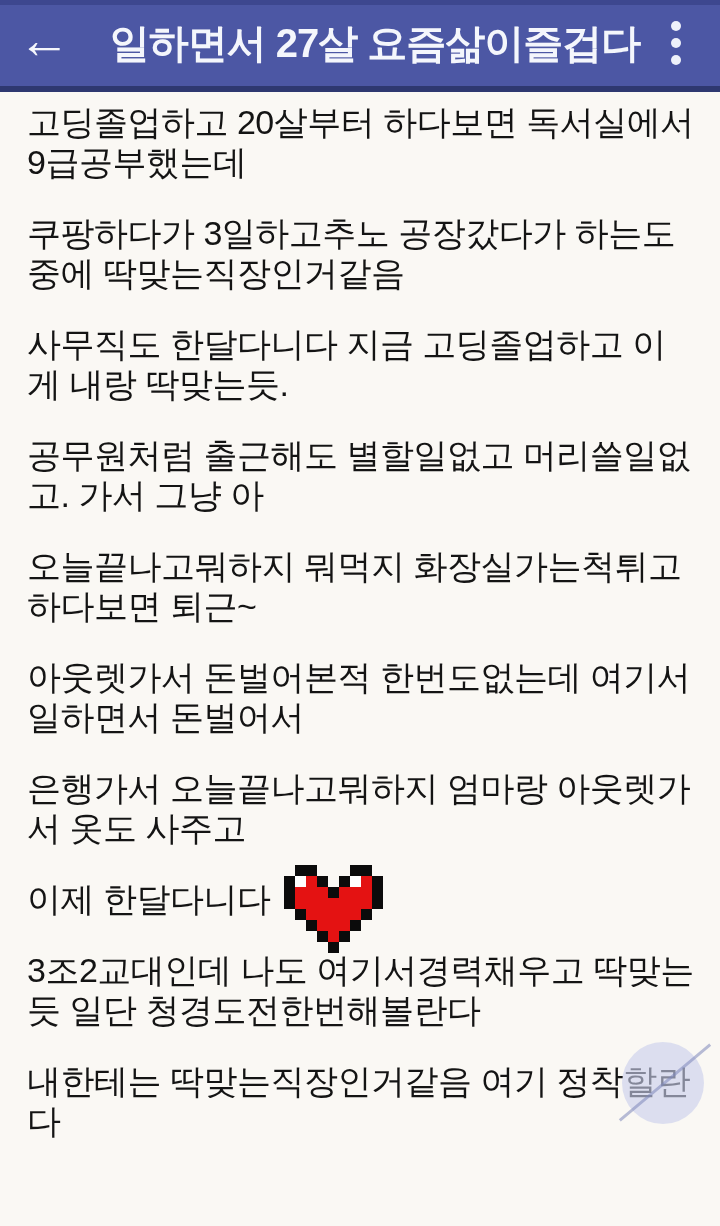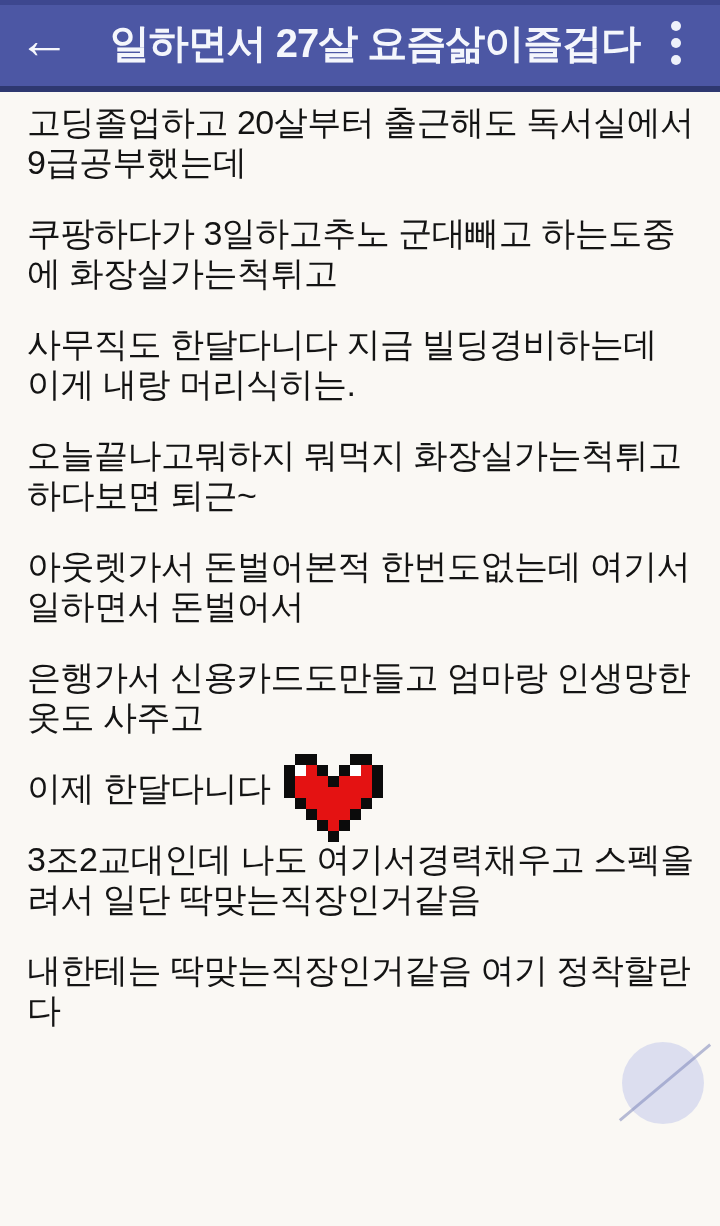--- a/index.html
+++ b/index.html
@@ -133,26 +133,27 @@
     <button class="menu-btn">
       <span class="kebab">
         <i></i>
           <i></i>
           <i></i>
       </span>
     </button>
   </header>
 
   <main class="post">
-      <p class="para"><span>고딩졸업하고 20살부터 출근해도 독서실에서 9급공부했는데</span></p>
-      <p class="para"><span>쿠팡하다가 3일하고추노 군대빼고 하는도중에 화장실가는척튀고</span></p>
-      <p class="para"><span>사무직도 한달다니다 지금 빌딩경비하는데 이게 내랑 머리식히는.</span></p>
+      <p class="para"><span>고딩졸업하고 20살부터 하다보면 독서실에서 9급공부했는데</span></p>
+      <p class="para"><span>쿠팡하다가 3일하고추노 공장갔다가 하는도중에 딱맞는직장인거같음</span></p>
+      <p class="para"><span>사무직도 한달다니다 지금 고딩졸업하고 이게 내랑 딱맞는듯.</span></p>
+      <p class="para"><span>공무원처럼 출근해도 별할일없고 머리쓸일없고. 가서 그냥 아</span></p>
       <p class="para"><span>오늘끝나고뭐하지 뭐먹지 화장실가는척튀고 하다보면 퇴근~</span></p>
       <p class="para"><span>아웃렛가서 돈벌어본적 한번도없는데 여기서 일하면서 돈벌어서</span></p>
-      <p class="para"><span>은행가서 신용카드도만들고 엄마랑 인생망한 옷도 사주고</span></p>
+      <p class="para"><span>은행가서 오늘끝나고뭐하지 엄마랑 아웃렛가서 옷도 사주고</span></p>
       <p class="para"><span>이제 한달다니다</span><span class="heart-wrap"><span class="pixel-heart">
             <i></i>
             <i style="background: rgb(11, 11, 11);"></i>
             <i style="background: rgb(11, 11, 11);"></i>
             <i></i>
             <i></i>
             <i></i>
             <i style="background: rgb(11, 11, 11);"></i>
             <i style="background: rgb(11, 11, 11);"></i>
             <i></i>
@@ -213,21 +214,21 @@
             <i></i>
             <i></i>
             <i></i>
             <i></i>
             <i style="background: rgb(11, 11, 11);"></i>
             <i></i>
             <i></i>
             <i></i>
             <i></i>
           </span></span></p>
-      <p class="para"><span>3조2교대인데 나도 여기서경력채우고 스펙올려서 일단 딱맞는직장인거같음</span></p>
+      <p class="para"><span>3조2교대인데 나도 여기서경력채우고 딱맞는듯 일단 청경도전한번해볼란다</span></p>
       <p class="para"><span>내한테는 딱맞는직장인거같음  여기 정착할란다</span></p>
     </main>
 
   <button class="fab">
     <span class="fab-line"></span>
   </button>
 
 </div>
 
 </body></html>

